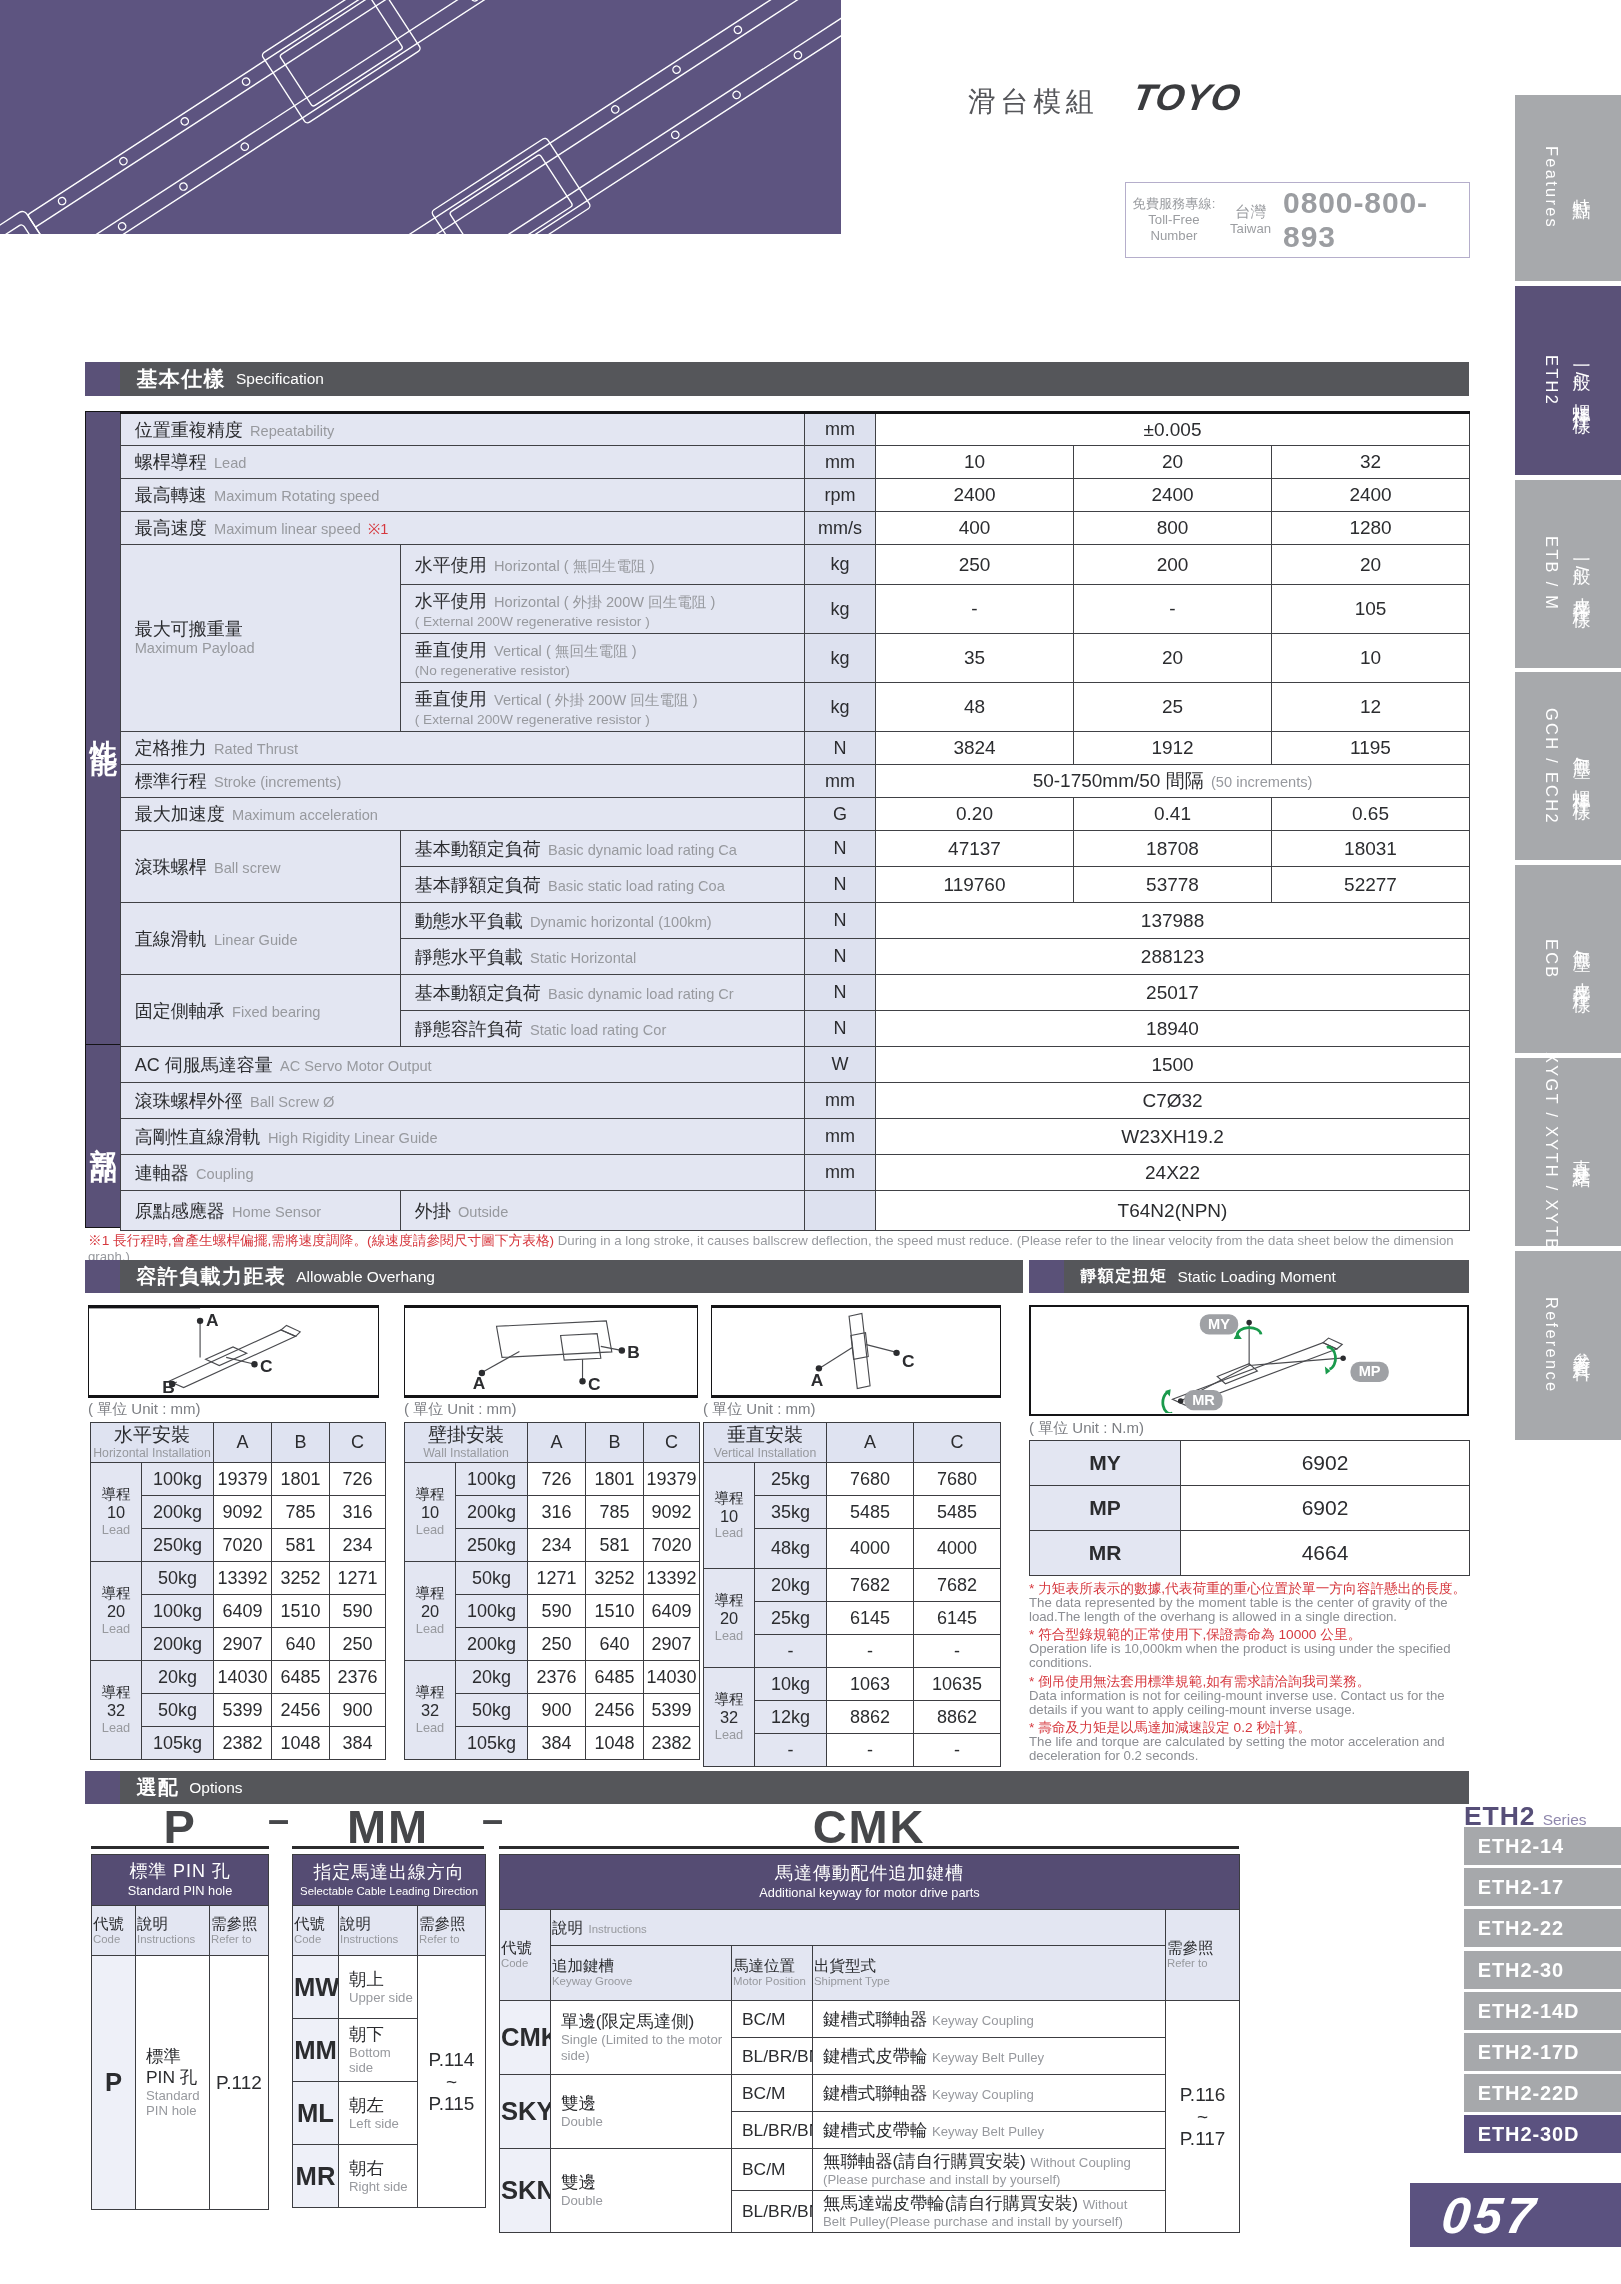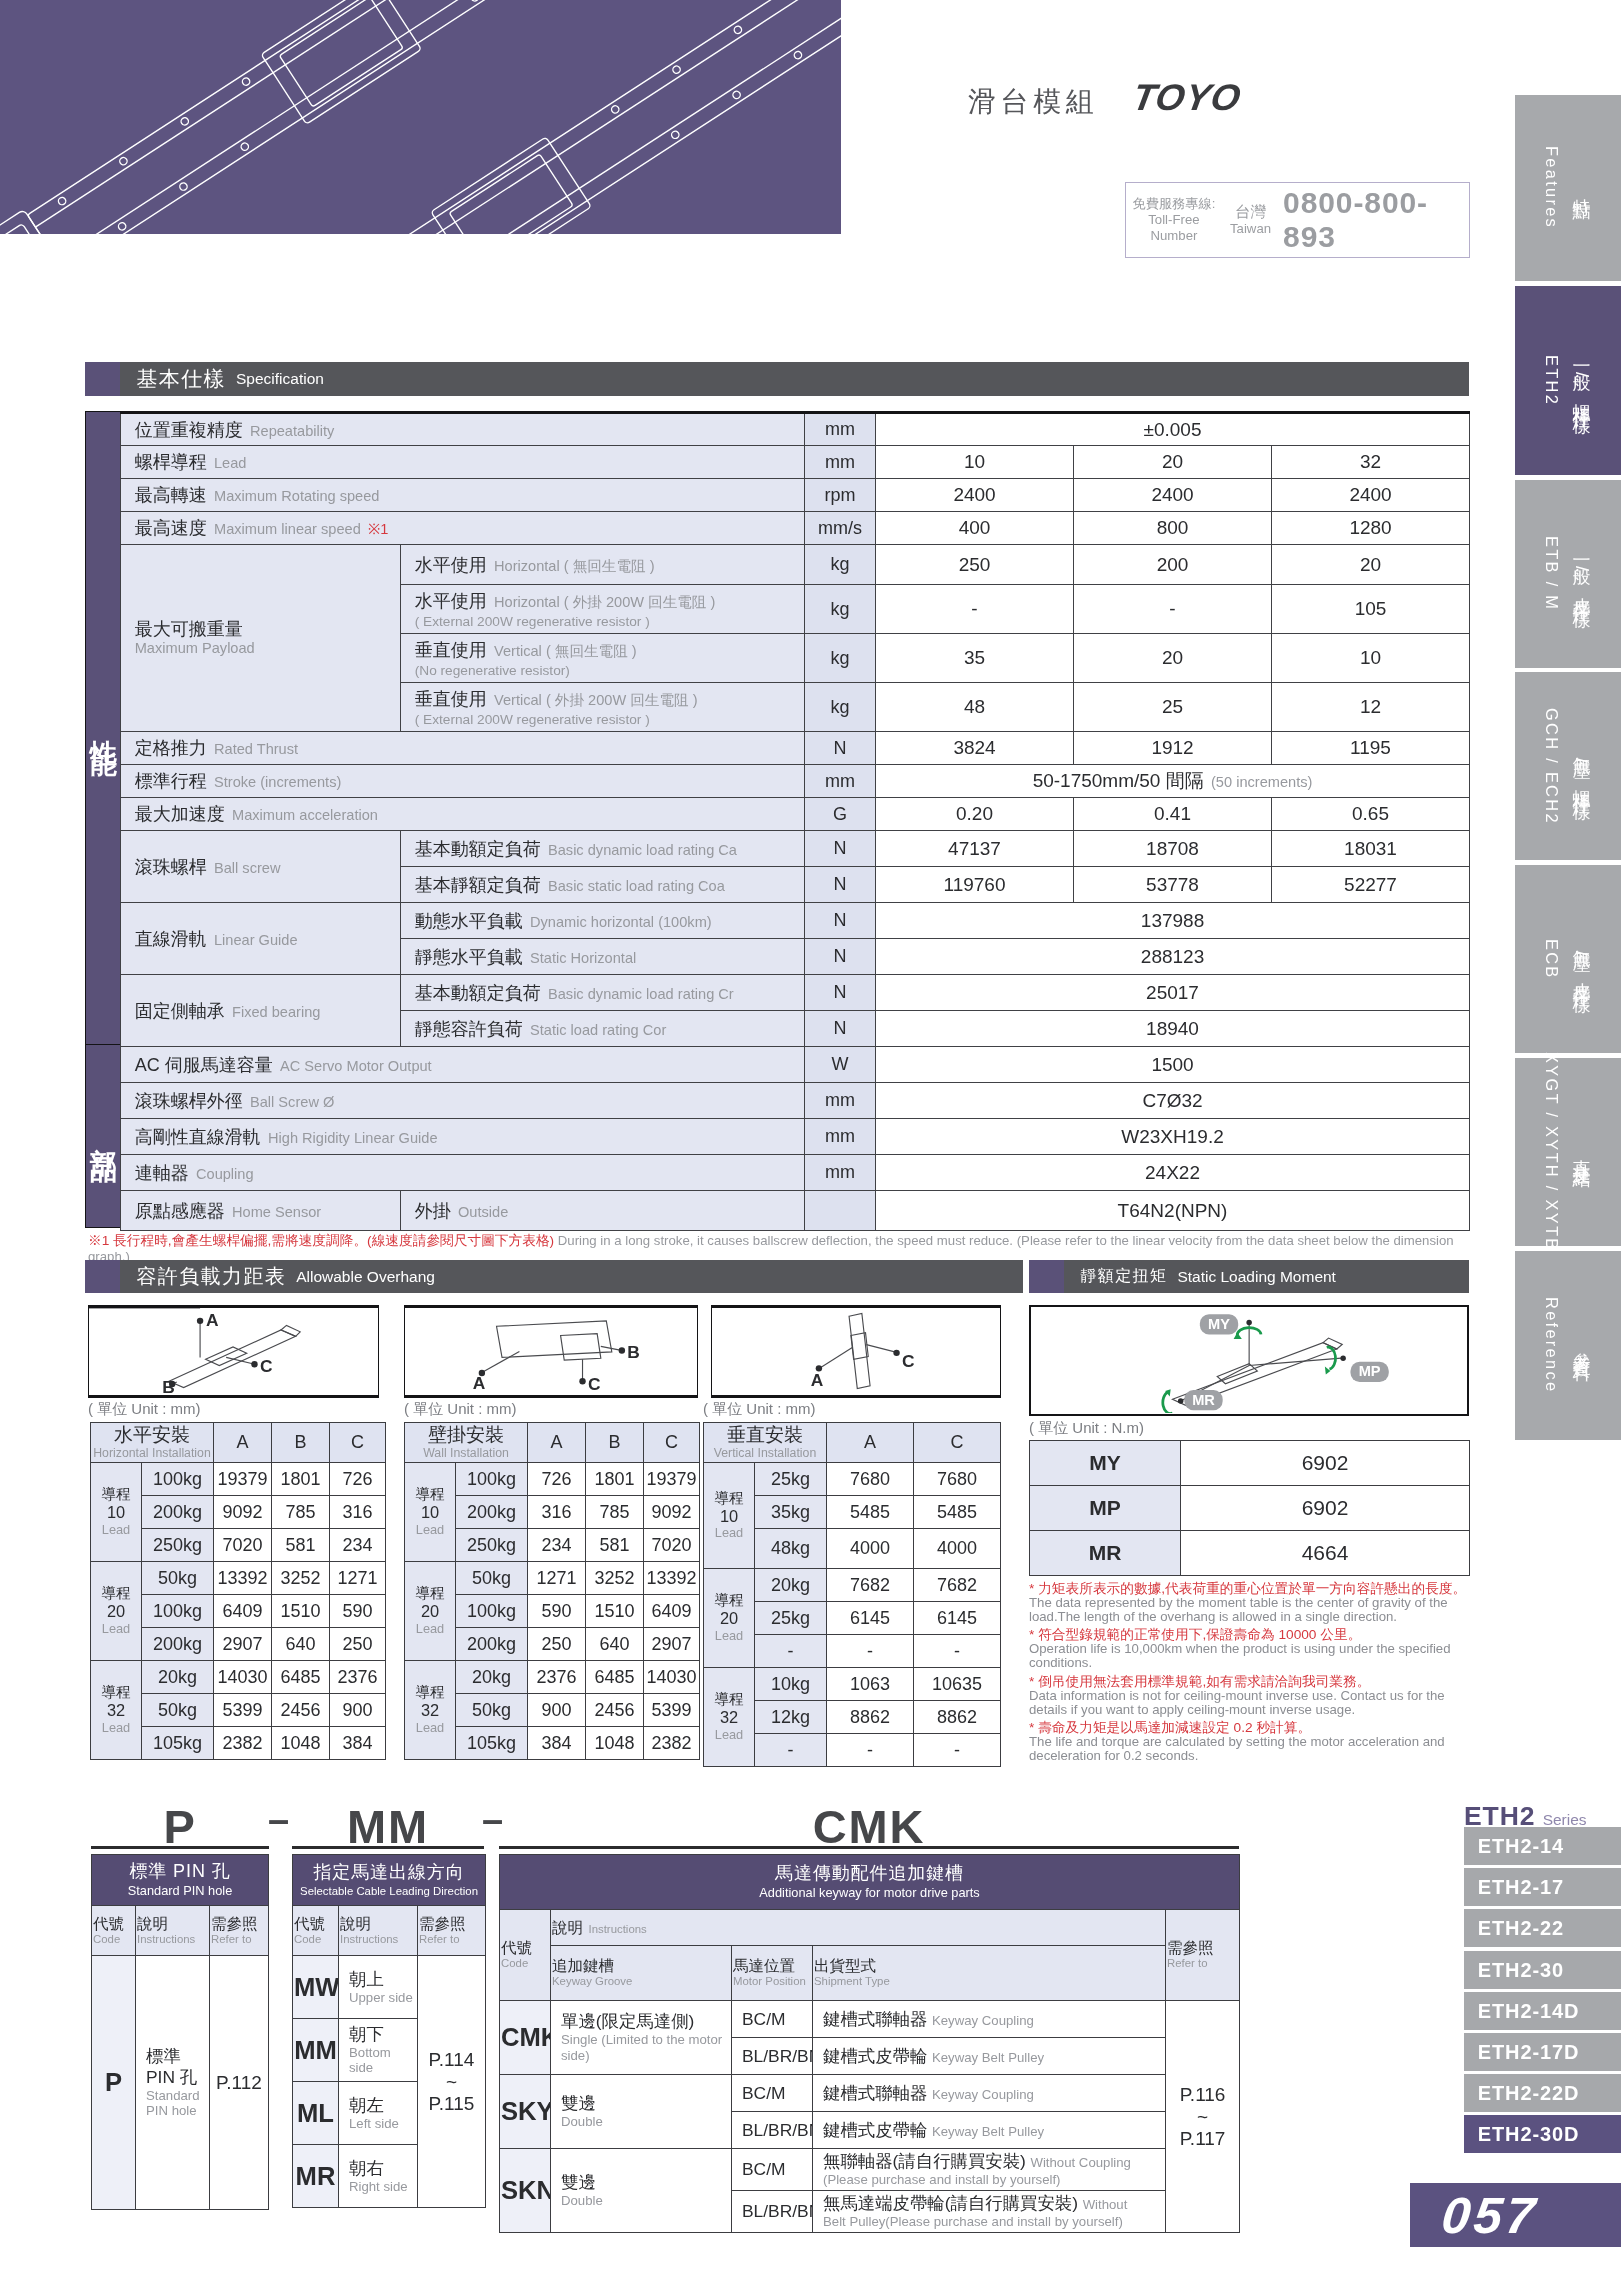--- a/index.html
+++ b/index.html
@@ -2,21 +2,21 @@
 <html style="font-size:7.3px"><head>
 <meta charset="utf-8">
 <style>
   html,body{margin:0;padding:0;background:#fff}
   #page{position:relative;width:1621px;height:2284px;background:#fff;overflow:hidden;
         font-family:"Liberation Sans",sans-serif;color:#2b2c2f}
   .abs{position:absolute}
   
   .secbar{background:#55565a;display:flex;align-items:center}
   .secbar .sq{flex:0 0 35px;width:35px;height:100%;background:#5a5178}
-  .secbar .tzh{color:#fff;font-size:21px;font-weight:400;margin-left:16.4px;letter-spacing:1.4px;white-space:nowrap}
+  .secbar .tzh{color:#fff;font-size:21px;font-weight:700;margin-left:16.4px;letter-spacing:1.4px;white-space:nowrap}
   .secbar .ten{color:#fff;font-size:15.5px;margin-left:10px;white-space:nowrap}
   
   .vtab{position:absolute;left:1515px;width:106px;background:#a7a9ac;cursor:pointer;
         display:flex;flex-direction:column;justify-content:center;align-items:center;gap:8.2px;
         writing-mode:vertical-rl}
   .vtab.active{background:#5a5178}
   .vtab .tzh{color:#fff;font-size:18px;letter-spacing:3.7px;white-space:nowrap}
   .vtab .ten{color:#fff;font-size:16.4px;letter-spacing:2.3px;white-space:nowrap}
   
   .sidebarstrip{background:#5a5178;border:1.4px solid #141416;border-right:none}
@@ -761,20 +761,25 @@
     <div class="mnote-zh">* 力矩表所表示的數據,代表荷重的重心位置於單一方向容許懸出的長度。</div>
     <div class="mnote-en">The data represented by the moment table is the center of gravity of the load.The length of the overhang is allowed in a single direction.</div>
     <div class="mnote-zh">* 符合型錄規範的正常使用下,保證壽命為 10000 公里。</div>
     <div class="mnote-en">Operation life is 10,000km when the product is using under the specified conditions.</div>
     <div class="mnote-zh">* 倒吊使用無法套用標準規範,如有需求請洽詢我司業務。</div>
     <div class="mnote-en">Data information is not for ceiling-mount inverse use. Contact us for the details if you want to apply ceiling-mount inverse usage.</div>
     <div class="mnote-zh">* 壽命及力矩是以馬達加減速設定 0.2 秒計算。</div>
     <div class="mnote-en">The life and torque are calculated by setting the motor acceleration and deceleration for 0.2 seconds.</div>
   </div>
 
+  <div class="abs secbar" style="left:85px;top:1771px;width:1384px;height:33px">
+    <div class="sq"></div>
+    <span class="tzh" style="font-size:20px">選配</span>
+    <span class="ten">Options</span>
+  </div>
 
   <div class="abs bigcode" style="left:91px;top:1799px;width:178px;text-align:center">P</div>
   <div class="abs bigcode" style="left:261px;top:1799px;width:37px;text-align:center;font-size:38px">–</div>
   <div class="abs bigcode" style="left:292px;top:1799px;width:192px;text-align:center">MM</div>
   <div class="abs bigcode" style="left:475px;top:1799px;width:37px;text-align:center;font-size:38px">–</div>
   <div class="abs bigcode" style="left:499px;top:1799px;width:740px;text-align:center">CMK</div>
   <div class="abs codeline" style="left:91px;top:1846px;width:178px"></div>
   <div class="abs codeline" style="left:292px;top:1846px;width:192px"></div>
   <div class="abs codeline" style="left:499px;top:1846px;width:740px"></div>
 

